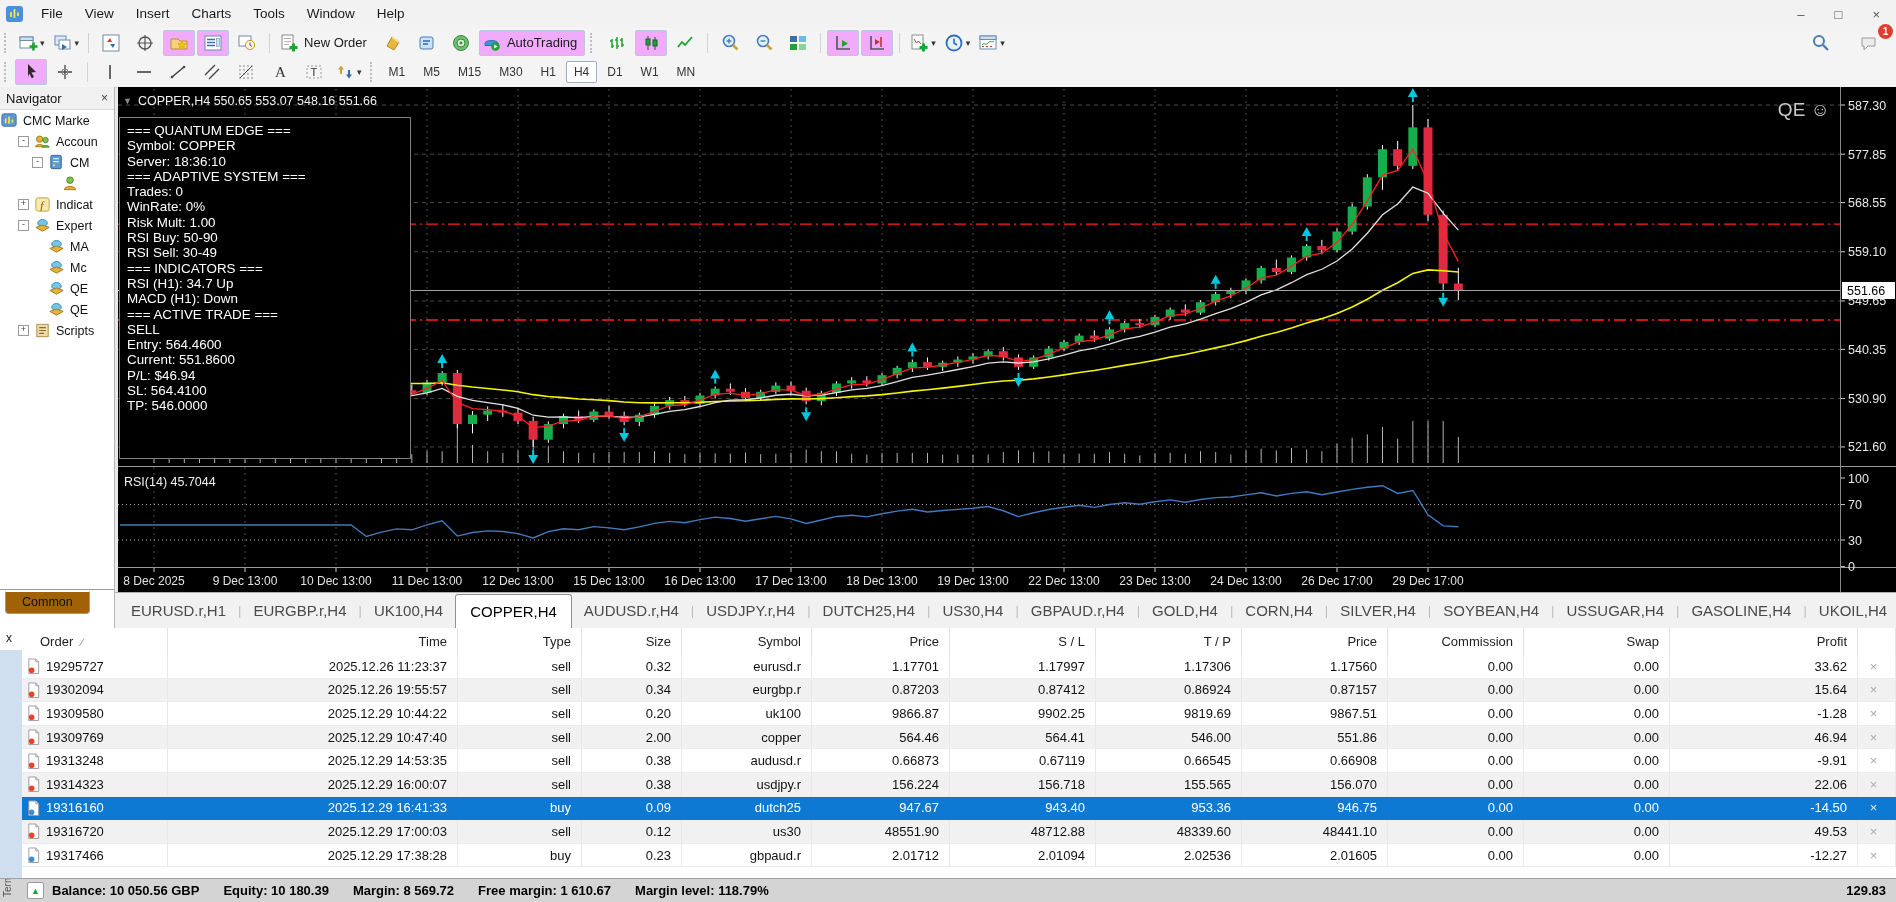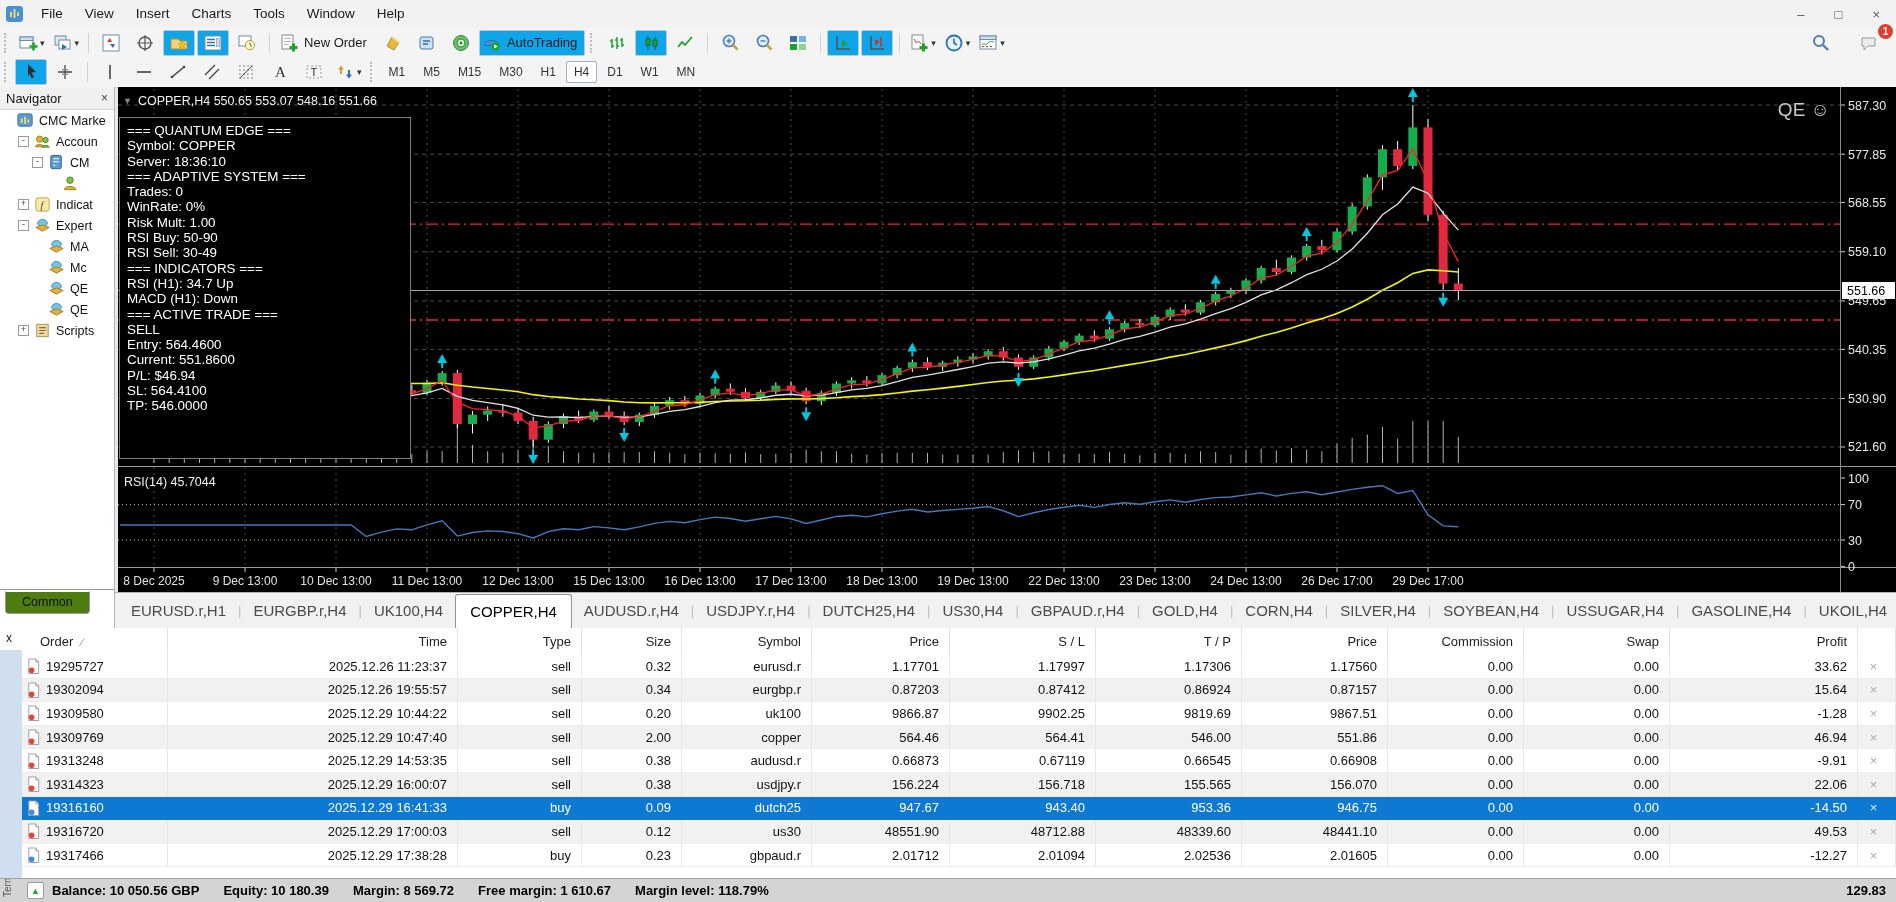--- a/index.html
+++ b/index.html
@@ -7,36 +7,36 @@
   
   .menubar{position:absolute;left:0;top:0;width:100%;height:28px;background:#f2f2f2;border-bottom:4px solid #737373;display:flex;align-items:center}
   .logo{margin:0 6px 0 6px;display:flex}
   .menu-item{padding:0 11px;font-size:13.5px;color:#1a1a1a;line-height:28px;cursor:default}
   .win-controls{margin-left:auto;display:flex;align-items:center;gap:30px;padding-right:16px;color:#555;font-size:13px}
   .toolbar{position:absolute;left:0;width:100%;display:flex;align-items:center;background:#f4f4f4;border-bottom:1px solid #d8d8d8}
   #toolbar1{top:28px;height:29px}
   #tool-right{position:absolute;right:10px;top:30px;display:flex;align-items:center;gap:14px}
   #toolbar2{top:57px;height:30px}
   .tbtn{height:24px;min-width:26px;display:flex;align-items:center;justify-content:center;margin:0 1px;border:1px solid transparent;border-radius:2px;padding:0 2px}
-  .tbtn.boxed{border-color:#b9c7d6;background:#0ea5e9}
+  .tbtn.boxed{border-color:#b9c7d6;background:#f0abfc}
   .tbtn .dd{font-size:9px;color:#333;margin-left:2px}
   .tlabel{font-size:13px;color:#1a1a1a;padding:0 5px;white-space:nowrap}
   .tsep{width:1px;height:20px;background:#d2d2d2;margin:0 5px}
   .thandle{width:4px;height:20px;border-left:2px dotted #bdbdbd;margin:0 4px}
   .tf-btn{font-size:12px;color:#333;padding:3px 7px;margin:0 1px;border:1px solid transparent;border-radius:2px}
   .tf-btn.active{border-color:#9ab0c6;background:#fff}
   .badge{position:absolute;top:-7px;right:-9px;background:#e03c2f;color:#fff;font-size:10px;font-weight:bold;border-radius:50%;width:15px;height:15px;line-height:15px;text-align:center}
   
   #navigator{position:absolute;left:0;top:87px;width:114px;height:541px;background:#fff;border-right:1px solid #b5b5b5}
   #nav-header{height:22px;background:#f0f0f0;border-bottom:1px solid #d7d7d7;display:flex;align-items:center;padding:0 6px;font-size:13px;color:#111}
   #nav-close{margin-left:auto;color:#444;font-size:12px}
   .nav-row{display:flex;align-items:center;height:21px;font-size:12.5px;color:#111;white-space:nowrap;overflow:hidden}
   .expander{width:9px;height:9px;border:1px solid #9a9a9a;background:#fff;font-size:9px;line-height:7px;text-align:center;color:#444;margin-right:4px;flex:none}
   .nav-ico{margin-right:4px;flex:none;display:flex}
-  #common-tab{position:absolute;bottom:14px;left:5px;padding:3px 16px 4px;background:#4d7c0f;border:1px solid #9a9a9a;border-top-color:#fff;border-radius:0 0 4px 4px;font-size:12.5px;color:#111}
+  #common-tab{position:absolute;bottom:14px;left:5px;padding:3px 16px 4px;background:#a16207;border:1px solid #9a9a9a;border-top-color:#fff;border-radius:0 0 4px 4px;font-size:12.5px;color:#111}
   #nav-bottom-line{position:absolute;bottom:38px;left:0;width:100%;border-top:1px solid #9a9a9a}
   
   #chartwrap{position:absolute;left:118px;top:87px;width:1778px;height:505px;background:#000}
   #chartsvg{position:absolute;left:0;top:0}
   #chart-title{position:absolute;left:5px;top:7px;color:#f0f0f0;font-size:12.5px;display:flex;align-items:center;gap:6px;z-index:3}
   #oct-arrow{color:#8a8a8a;font-size:9px}
   #watermark{position:absolute;right:66px;top:12px;color:#c9c9c9;font-size:19px;z-index:2}
   #ea-panel{position:absolute;left:1px;top:30px;width:292px;height:342px;background:#000;border:1px solid #7d7d7d;z-index:4;padding:5px 0 0 7px;box-sizing:border-box}
   .ea-line{color:#fff;font-size:13.4px;line-height:15.3px;white-space:pre}
   #rsi-title{position:absolute;left:6px;top:388px;color:#f0f0f0;font-size:12.5px;z-index:2}
@@ -354,21 +354,21 @@
       <span class="tf-btn">W1</span>
       <span class="tf-btn">MN</span>
     </div>
 
   <div id="navigator">
     <div id="nav-header">
       <span>Navigator</span>
       <span id="nav-close">×</span>
     </div>
     <div id="nav-tree">
-        <div class="nav-row" style="padding-left: 16px;">
+        <div class="nav-row" style="padding-left: 0;">
           <span class="nav-ico">
             <svg width="19" height="19" viewBox="0 0 20 20">
               <rect x="2" y="3" width="15" height="13" rx="2" fill="#5b9bd5" stroke="#3a70a8"></rect>
               <path d="M6 12.5V8M9.5 13.5V6M13 12V9" stroke="#ffe14d" stroke-width="1.8"></path>
             </svg>
           </span>
           <span>CMC Marke</span>
         </div>
         <div class="nav-row" style="padding-left: 18px;">
           <span class="expander">-</span>

